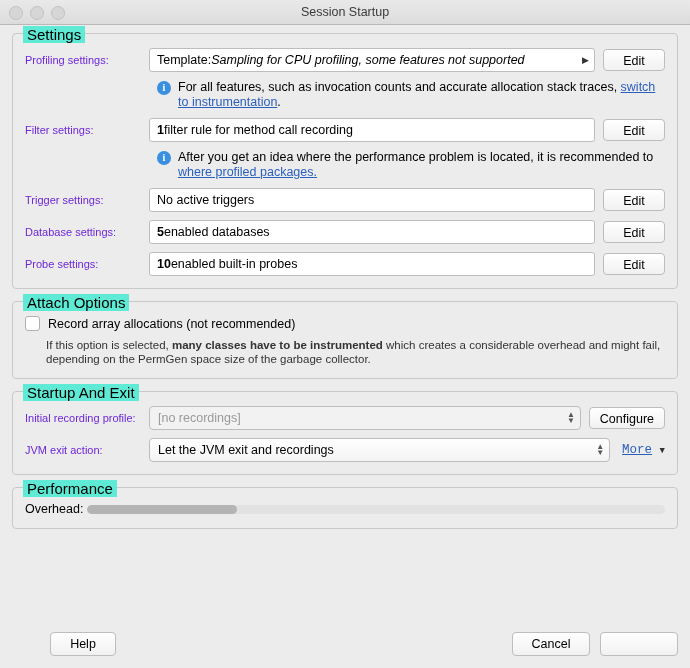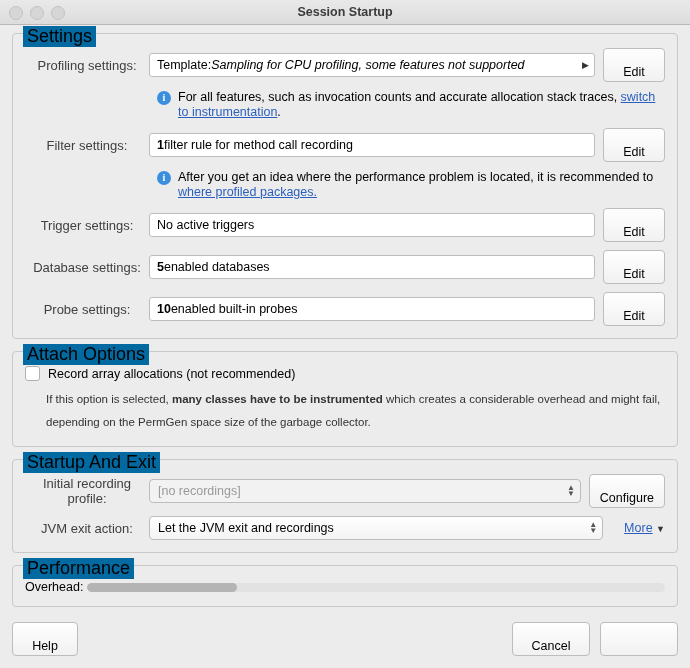--- a/index.html
+++ b/index.html
@@ -43,59 +43,58 @@
     height: 12px;
     border-radius: 50%;
     background: #d6d6d6;
     border: 1px solid #c2c2c2;
   }
   .title {
     text-align: center;
     line-height: 24px;
     font-size: 12.5px;
     color: #3b3b3b;
-    font-weight: 700;
+    font-weight: 400;
     border-radius: 7px;
   }
   
   .content {
     padding: 8px 12px 0 12px;
     flex: 1;
   }
   .group {
     border: 1px solid #c9c9c9;
     border-radius: 4px;
     position: relative;
     margin-bottom: 12px;
     background: transparent;
   }
   .group > .legend {
     position: absolute;
     top: -8px;
     left: 10px;
-    background: #0369a1;
+    background: #5eead4;
     padding: 0 4px;
-    font-size: 18px;
+    font-size: 15px;
     color: #000;
   }
   .group-body {
     padding: 14px 12px 12px 12px;
   }
   .row {
     display: flex;
     align-items: center;
     margin-bottom: 8px;
   }
   .row:last-child { margin-bottom: 0; }
   .label {
     width: 124px;
     flex: none;
-    font-size: 13px;
-    color: #404040;
-    text-align: center;
+    font-size: 11px;
+    color: #6d28d9;
   }
   .field {
     flex: 1;
     height: 22px;
     background: #fff;
     border: 1px solid #bdbdbd;
     border-radius: 3px;
     display: flex;
     align-items: center;
     padding: 0 7px;
@@ -119,21 +118,21 @@
     height: 22px;
     min-width: 62px;
     margin-left: 8px;
     background: linear-gradient(#ffffff, #f1f1f1);
     border: 1px solid #bdbdbd;
     border-radius: 4px;
     font-size: 12.5px;
     font-family: "Liberation Sans", sans-serif;
     color: #000;
     cursor: default;
-    padding: 16px 10px;
+    padding: 4px 10px;
     flex: none;
   }
   .hint {
     display: flex;
     align-items: flex-start;
     margin: 2px 0 8px 132px;
     font-size: 12.5px;
     line-height: 15px;
     max-width: 520px;
   }
@@ -170,21 +169,21 @@
     width: 13px;
     height: 13px;
     border: 1px solid #b0b0b0;
     border-radius: 3px;
     background: #fff;
     margin-right: 8px;
     flex: none;
   }
   .desc {
     font-size: 11.5px;
-    line-height: 23px;
+    line-height: 14px;
     color: #333;
     margin-left: 21px;
     max-width: 620px;
   }
   
   .select {
     flex: 1;
     height: 22px;
     background: linear-gradient(#ffffff, #f4f4f4);
     border: 1px solid #bdbdbd;
@@ -202,26 +201,27 @@
     right: 5px;
     top: 50%;
     transform: translateY(-50%);
     display: flex;
     flex-direction: column;
     line-height: 6px;
     font-size: 8px;
     color: #555;
   }
   .more {
-    margin-left: 21px;
+    margin-left: 12px;
     color: #2b5fbe;
     font-size: 12.5px;
     white-space: nowrap;
     cursor: pointer;
     flex: none;
+    font-family: Liberation Mono, monospace;
   }
   .more .tri { font-size: 9px; color: #333; }
   
   .overhead-label { width: 62px; flex: none; font-size: 12.5px; }
   .meter {
     flex: 1;
     height: 9px;
     background: #e2e2e2;
     border-radius: 5px;
     overflow: hidden;
@@ -235,20 +235,21 @@
     text-align: center;
     font-size: 12.5px;
     margin-top: 10px;
     color: #000;
   }
   
   .footer {
     display: flex;
     padding: 0 12px 12px 12px;
     flex: none;
+    margin-left: 38px;
   }
   .footer .spacer { flex: 1; }
   .footer .btn { min-width: 78px; height: 24px; margin-left: 10px; }
   .footer .help { margin-left: 0; min-width: 66px; }
   .footer .ok { min-width: 78px; }
 </style>
 </head>
 <body>
 
 <div class="window">

